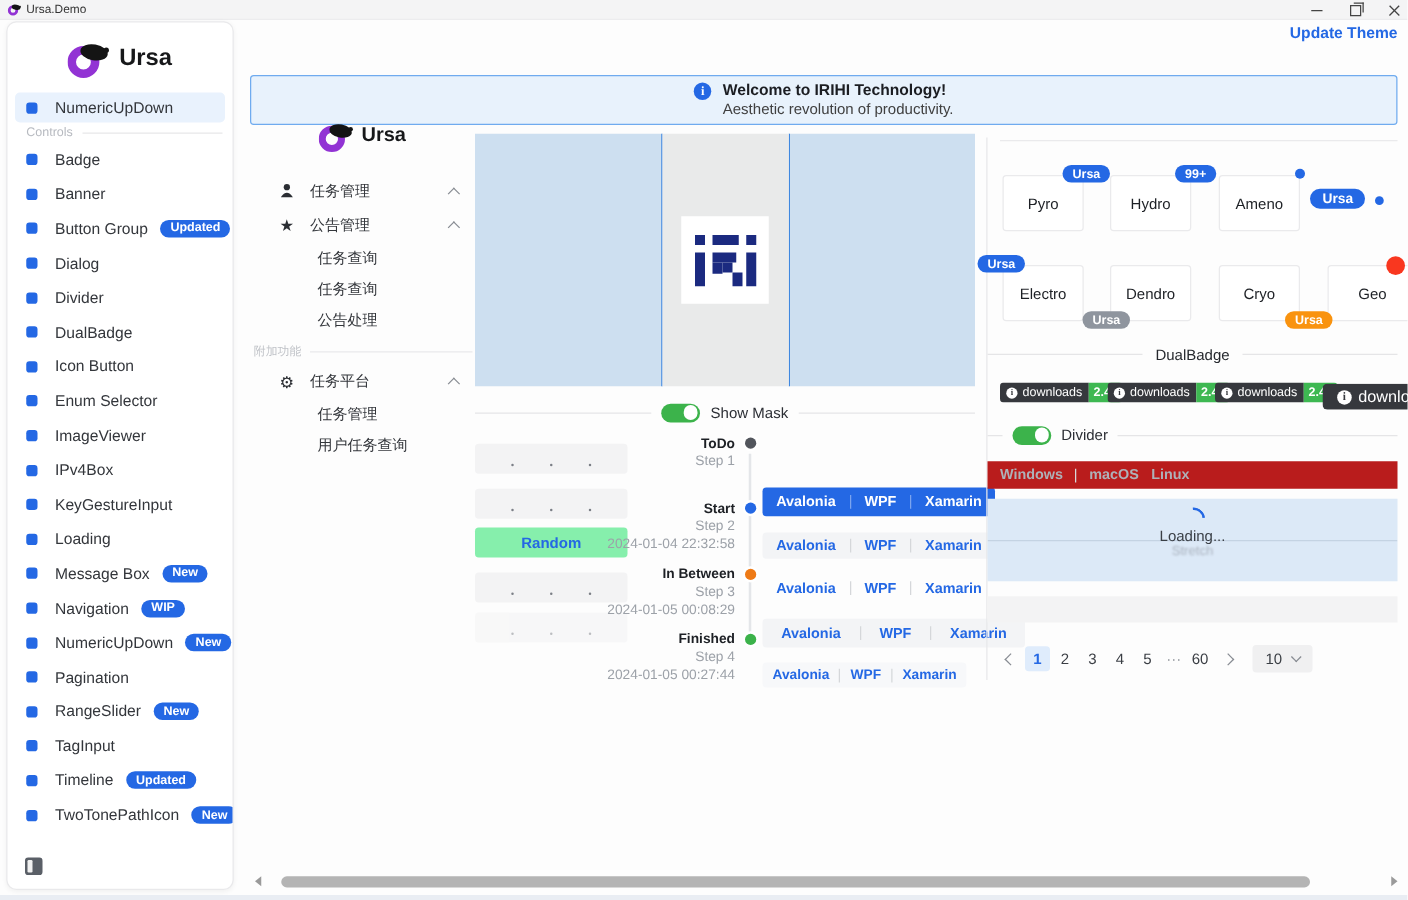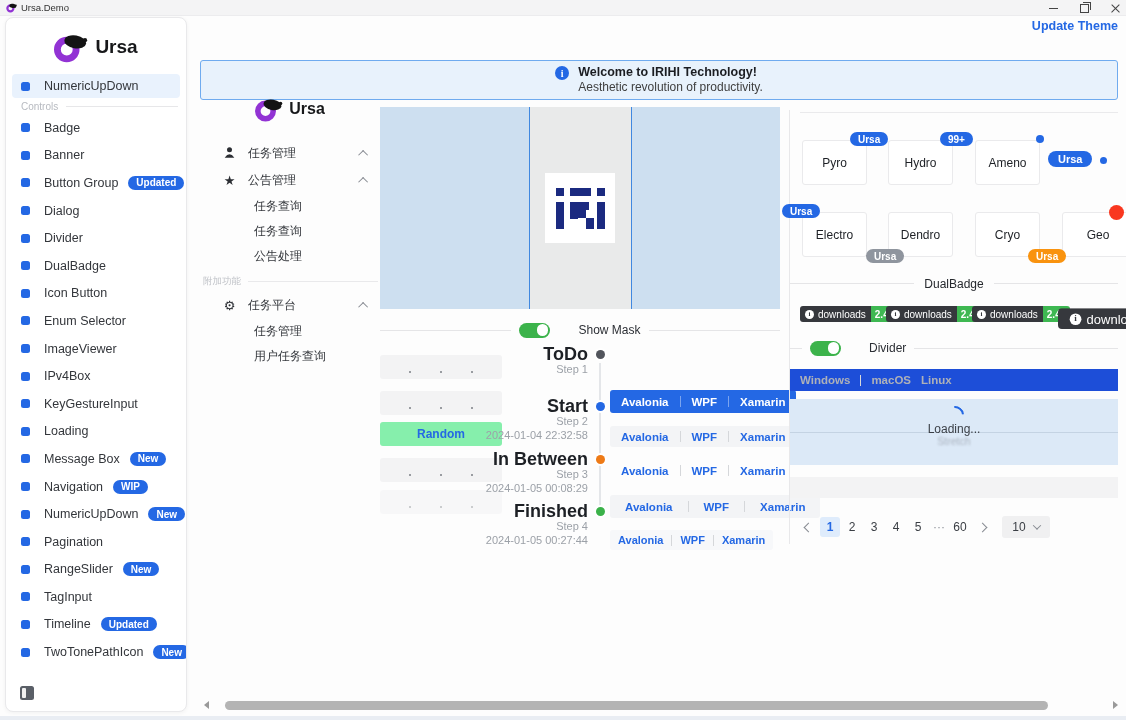--- a/index.html
+++ b/index.html
@@ -65,35 +65,35 @@
   #viewer{left:380px;top:107px;width:400px;height:202px;display:flex;}
   .mask{background:#cddff0;height:100%;}
   .mask.l{width:150px;border-right:1px solid #4088e0;box-sizing:border-box;}
   .mask.r{width:149px;border-left:1px solid #4088e0;box-sizing:border-box;}
   .img-strip{width:101px;height:100%;background:#e9eaea;position:relative;}
   .irihi{position:absolute;left:15px;top:66px;width:70px;height:70px;background:#fff;}
   #mask-row{left:380px;top:322px;width:400px;height:16px;display:flex;align-items:center;gap:8px;}
   .hline{height:1px;background:#e5e5e7;flex:1;}
   .toggle{width:31px;height:15px;border-radius:8px;background:#3cb34b;position:relative;flex:none;}
   .toggle::after{content:"";position:absolute;right:2px;top:1.8px;width:11.5px;height:11.5px;border-radius:50%;background:#fff;}
-  .toggle-label{font-size:12px;color:#2c2f35;flex:none;margin-left:20px;}
+  .toggle-label{font-size:12px;color:#2c2f35;flex:none;}
 
   
   .ipbox{left:380px;width:122px;height:24px;background:#f3f3f4;border-radius:3px;display:flex;align-items:flex-end;justify-content:space-evenly;padding-bottom:6px;box-sizing:border-box;}
   .ipdot{width:2px;height:2px;border-radius:50%;background:#7b7f86;}
   #random-btn{left:380px;top:422px;width:122px;height:24px;background:#86efac;border-radius:3px;display:flex;align-items:center;justify-content:center;
               font-size:12px;font-weight:700;color:#2468e4;cursor:pointer;}
   .ipbox.dis{opacity:.5;}
 
   
   #timeline{left:380px;top:347px;width:232px;}
   #timeline .tl-line{position:absolute;right:11.5px;top:16px;height:150px;width:1.5px;background:#e4e6e9;}
   .tl-item{height:52.3px;text-align:right;position:relative;}
   .tl-head{display:flex;justify-content:flex-end;align-items:center;gap:8px;padding-right:7px;height:15px;}
-  .tl-label{font-size:18px;font-weight:600;color:#1d2025;}
+  .tl-label{font-size:11px;font-weight:600;color:#1d2025;}
   .tl-dot{width:9px;height:9px;border-radius:50%;box-shadow:0 0 0 2px #fff;position:relative;z-index:2;flex:none;}
   .tl-step,.tl-time{font-size:11px;color:#9ca1a8;line-height:14px;padding-right:24px;}
 
   
   .btn-group{left:610px;display:flex;align-items:center;border-radius:3px;margin-top:39px;}
   .bg-item{padding:0 11px;height:100%;display:flex;align-items:center;font-size:11.5px;font-weight:700;cursor:pointer;}
   .bg-sep{width:1px;height:11px;flex:none;}
   #bg1{top:351px;height:23px;background:#2468e4;} #bg1 .bg-item{color:#fff;} #bg1 .bg-sep{background:rgba(255,255,255,.4);}
   #bg2{top:387px;height:21px;background:#f3f4f6;} #bg2 .bg-item{color:#2468e4;} #bg2 .bg-sep{background:#d5d7da;}
   #bg3{top:421px;height:21px;} #bg3 .bg-item{color:#2468e4;} #bg3 .bg-sep{background:#d5d7da;}
@@ -113,21 +113,21 @@
   .dotbadge.red{background:#f9371f;}
   #dual-hr{left:790px;top:276px;width:328px;height:15px;display:flex;align-items:center;gap:10px;}
   #dual-hr span{font-size:12px;color:#26292e;}
   .dualbadge{display:inline-flex;height:16px;border-radius:3px;overflow:hidden;align-items:stretch;}
   .db-left{background:#36383d;color:#fff;display:flex;align-items:center;gap:4px;padding:0 5px;font-size:10px;}
   .db-info{width:9px;height:9px;border-radius:50%;background:#fff;color:#36383d;font-size:7px;font-weight:700;
            display:flex;align-items:center;justify-content:center;font-family:"Liberation Serif",serif;flex:none;}
   .db-right{background:#3eb852;color:#fff;font-size:10px;font-weight:700;display:flex;align-items:center;padding:0 4px;}
   #divider-row{left:790px;top:340px;width:328px;height:16px;display:flex;align-items:center;gap:8px;}
   #divider-row .stub{width:12px;height:1px;background:#e5e5e7;flex:none;}
-  #tabs-bar{left:790px;top:369px;width:328px;height:22px;background:#1d4ed8;display:flex;align-items:center;gap:10px;
+  #tabs-bar{left:790px;top:369px;width:328px;height:22px;background:#b91c1c;display:flex;align-items:center;gap:10px;
             padding-left:10px;box-sizing:border-box;filter:blur(.5px);}
   #tabs-bar span{font-size:11.5px;color:#aeb1b8;font-weight:600;}
   #tabs-bar i{width:1px;height:11px;background:#d8d8da;}
   #loading-box{left:790px;top:399px;width:328px;height:66px;background:#dce9f7;overflow:hidden;}
   #loading-box .mid-line{position:absolute;left:0;top:33px;width:100%;height:1px;background:rgba(90,110,140,.18);}
   .spinner{position:absolute;left:156px;top:7px;width:14px;height:14px;border-radius:50%;border:2px solid transparent;border-top-color:#2468e4;transform:rotate(40deg);}
   #loading-text{position:absolute;left:0;top:23px;width:100%;text-align:center;font-size:12px;color:#3a3f46;}
   #loading-bg-text{position:absolute;left:0;top:36px;width:100%;text-align:center;font-size:10.5px;color:#aab3bf;filter:blur(.8px);}
   #graybar{left:790px;top:477px;width:328px;height:21px;background:#f3f3f4;}
 

